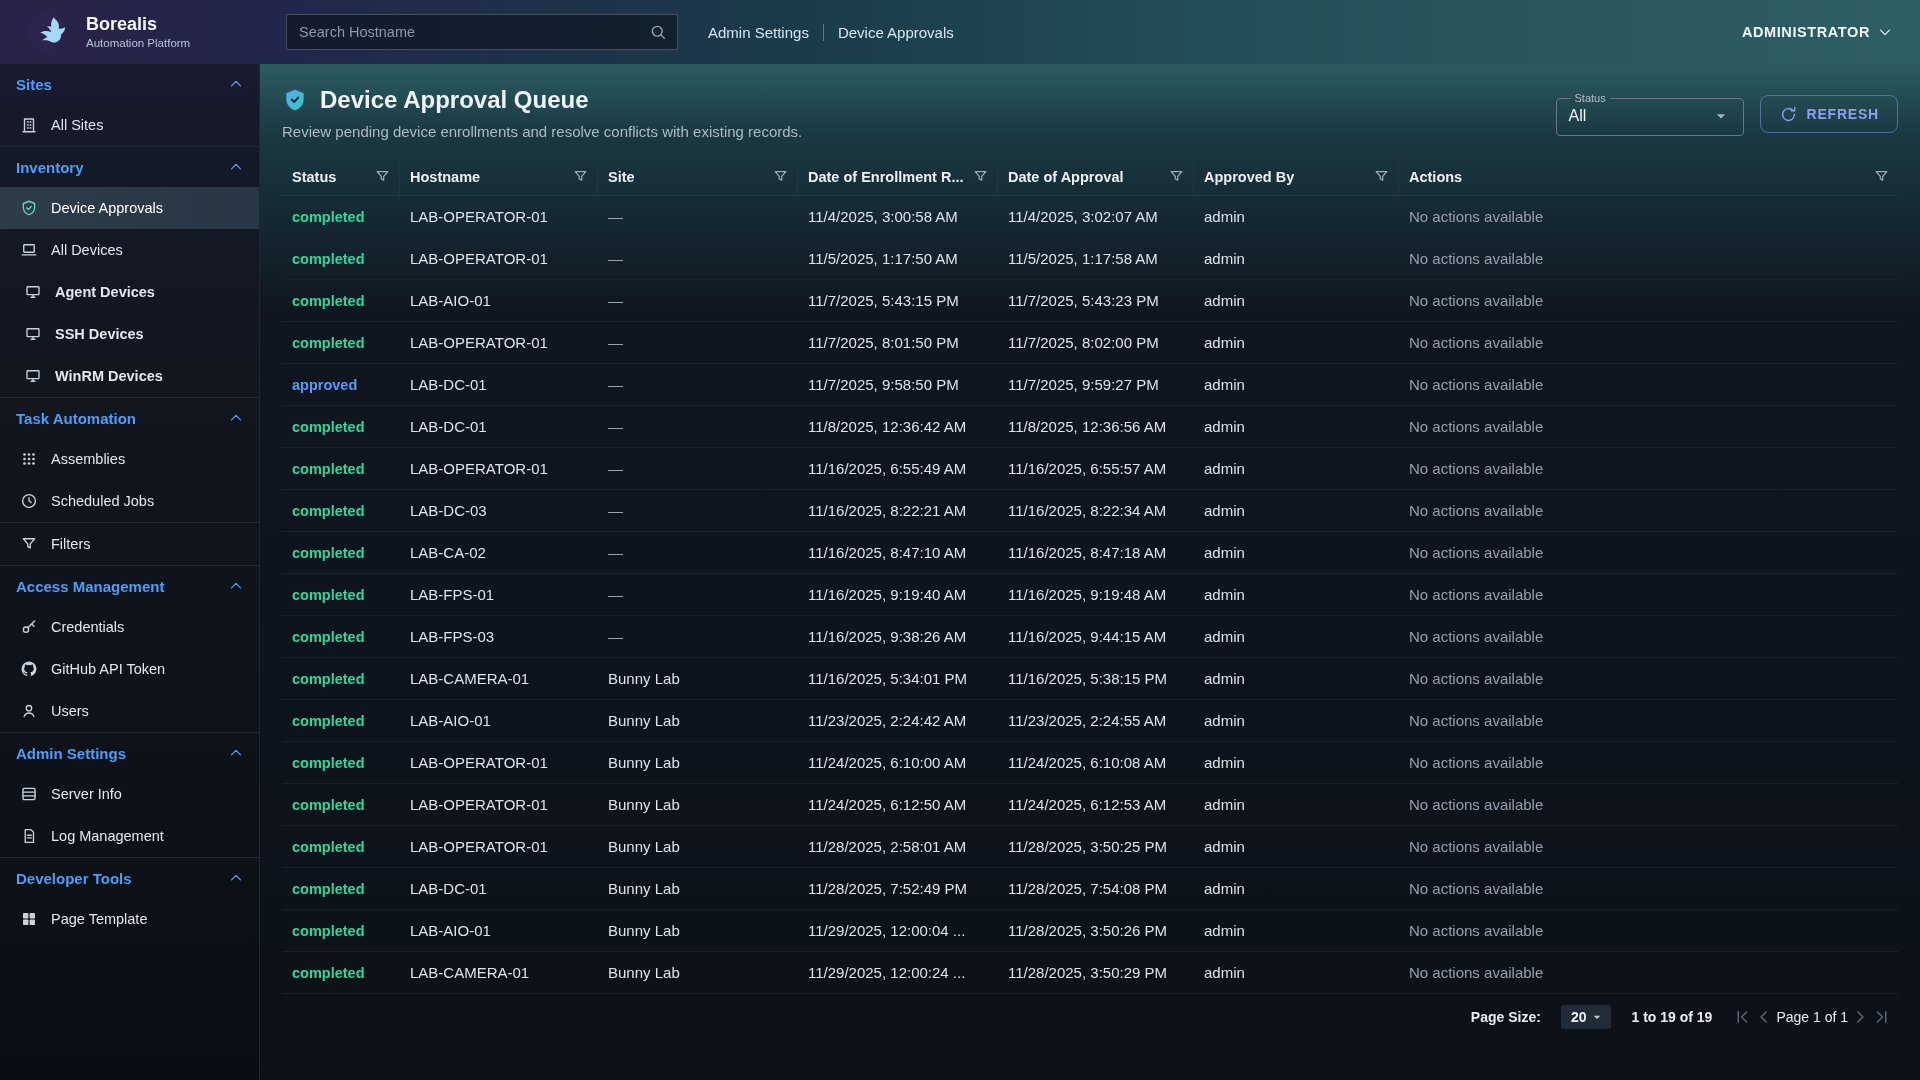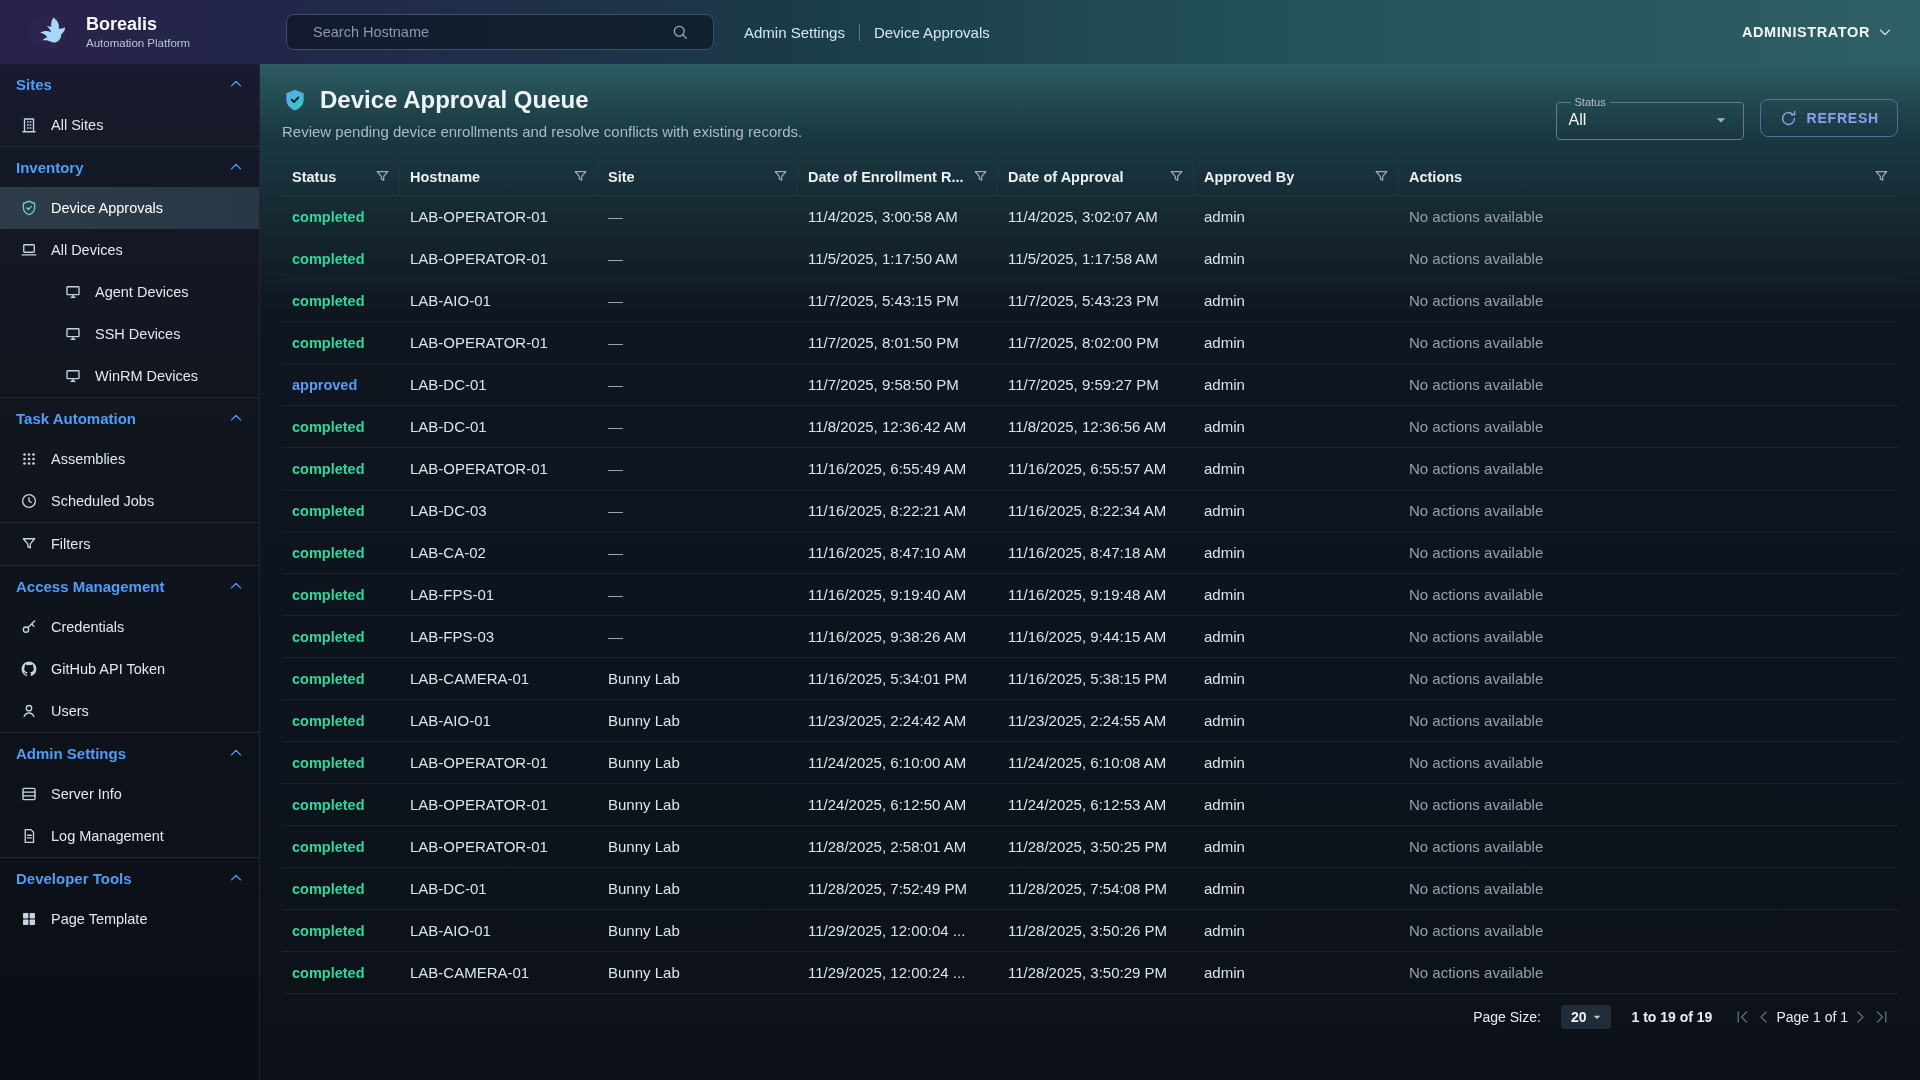--- a/index.html
+++ b/index.html
@@ -9,22 +9,22 @@
   .icon svg{width:100%;height:100%;display:block;}
 
   
   .topbar{height:64px;display:flex;align-items:center;padding:0 26px;gap:0;
     background:linear-gradient(90deg,#2a2148 0%,#22264a 14%,#1b3b49 42%,#235159 66%,#2e5f64 100%);}
   .brand{display:flex;align-items:center;gap:18px;width:234px;}
   .logo{width:42px;height:42px;}
   .brand-text{display:flex;flex-direction:column;line-height:1.1;}
   .brand-name{font-size:18px;font-weight:bold;color:#f4f7fb;}
   .brand-sub{font-size:11.5px;color:#b9c3d8;margin-top:2px;}
-  .searchbox{margin-left:26px;width:428px;height:36px;display:flex;align-items:center;
-    background:rgba(10,16,24,.55);border:1px solid #41505f;border-radius:8px;padding:0 24px;}
+  .searchbox{margin-left:26px;width:392px;height:36px;display:flex;align-items:center;
+    background:rgba(10,16,24,.55);border:1px solid #41505f;border-radius:0;padding:0 10px;}
   .searchbox input{flex:1;background:transparent;border:none;outline:none;color:#dfe5ec;
     font-size:14.5px;font-family:"Liberation Sans",sans-serif;}
   .searchbox input::placeholder{color:#8d99a8;}
   .searchbox .icon{width:18px;height:18px;color:#9aa6b4;}
   .topnav{display:flex;align-items:center;margin-left:30px;gap:14px;}
   .topnav a{color:#d3e7f2;font-size:15px;text-decoration:none;font-weight:500;}
   .topnav .divider{width:1px;height:17px;background:#5d7b87;}
   .admin{margin-left:auto;display:flex;align-items:center;gap:6px;cursor:pointer;}
   .admin-label{font-size:14.5px;font-weight:bold;letter-spacing:.6px;color:#f2f5f8;}
   .admin .icon{width:18px;height:18px;color:#dfe5ec;}
@@ -35,28 +35,28 @@
     background:linear-gradient(180deg,#1b1a30 0%,#141927 90px,#11161f 320px,#0d1119 75%,#0a0d13 100%);}
   .side-section{border-top:1px solid #222a36;}
   .side-section:first-child{border-top:none;}
   .side-head{height:40px;display:flex;align-items:center;justify-content:space-between;
     padding:0 14px 0 16px;cursor:pointer;}
   .side-head .lbl{color:#4f9df6;font-size:15px;font-weight:bold;}
   .side-head .icon{width:18px;height:18px;color:#4f9df6;}
   .side-item{height:42px;display:flex;align-items:center;gap:13px;padding-left:20px;
     font-size:14.5px;color:#e2e8ef;cursor:pointer;}
   .side-item .icon{width:18px;height:18px;color:#c9d3dd;}
-  .side-item.indent{padding-left:64px;}
+  .side-item.indent{padding-left:24px;font-weight:bold;}
   .side-item.selected{background:linear-gradient(90deg,#2e3c49,#283745);color:#ffffff;}
   .side-item.selected .icon{color:#5fd3c4;}
 
   
   .main{flex:1;display:flex;flex-direction:column;padding:0 22px;
     background:linear-gradient(180deg,rgba(45,96,101,.95) 0%,rgba(28,61,70,.9) 70px,rgba(15,22,32,1) 250px,#0c1119 100%);}
-  .page-head{display:flex;align-items:flex-end;justify-content:space-between;margin-top:22px;}
+  .page-head{display:flex;align-items:center;justify-content:space-between;margin-top:22px;}
   .ph-left{display:flex;flex-direction:column;}
   .title-row{display:flex;align-items:center;gap:12px;}
   .title-row .icon{width:26px;height:26px;}
   .page-title{font-size:24px;font-weight:bold;color:#eef3f8;margin:0;}
   .page-sub{font-size:15px;color:#aeb9c6;margin-top:9px;}
   .ph-right{display:flex;align-items:center;gap:16px;margin-top:2px;}
   fieldset.statussel{width:188px;margin:0;border:1px solid #6b7686;border-radius:4px;
     padding:2px 12px 9px 12px;cursor:pointer;}
   fieldset.statussel legend{font-size:11px;color:#b6bfca;padding:0 4px;margin-left:2px;}
   .statussel-row{display:flex;align-items:center;justify-content:space-between;}
@@ -81,21 +81,21 @@
   .trow{height:42px;border-bottom:1px solid #1a212c;}
   .cell{display:flex;align-items:center;padding:0 8px 0 10px;font-size:15px;color:#dde3ea;
     white-space:nowrap;overflow:hidden;}
   .cell.status{font-weight:bold;font-size:14.5px;}
   .cell.muted{color:#96a0ad;}
   .cell.dim{color:#9aa4b1;}
 
   
   .pager{height:46px;display:flex;align-items:center;justify-content:flex-end;gap:20px;
     font-size:14px;color:#cfd6df;padding-right:6px;}
-  .pg-label{font-weight:normal;color:#e8edf3;}
+  .pg-label{font-weight:bold;color:#e8edf3;}
   .pg-size{display:flex;align-items:center;gap:3px;background:#222c38;border-radius:3px;
     padding:4px 6px 4px 10px;cursor:pointer;color:#eef2f7;font-weight:bold;}
   .pg-size .icon{width:16px;height:16px;color:#c2cbd5;}
   .pg-range{font-weight:bold;color:#e8edf3;}
   .pg-controls{display:flex;align-items:center;gap:2px;}
   .pg-btn{width:20px;height:20px;color:#5c6673;cursor:pointer;background:none;border:none;padding:0;}
   .pg-page{color:#e8edf3;}
 </style>
 </head>
 <body>

